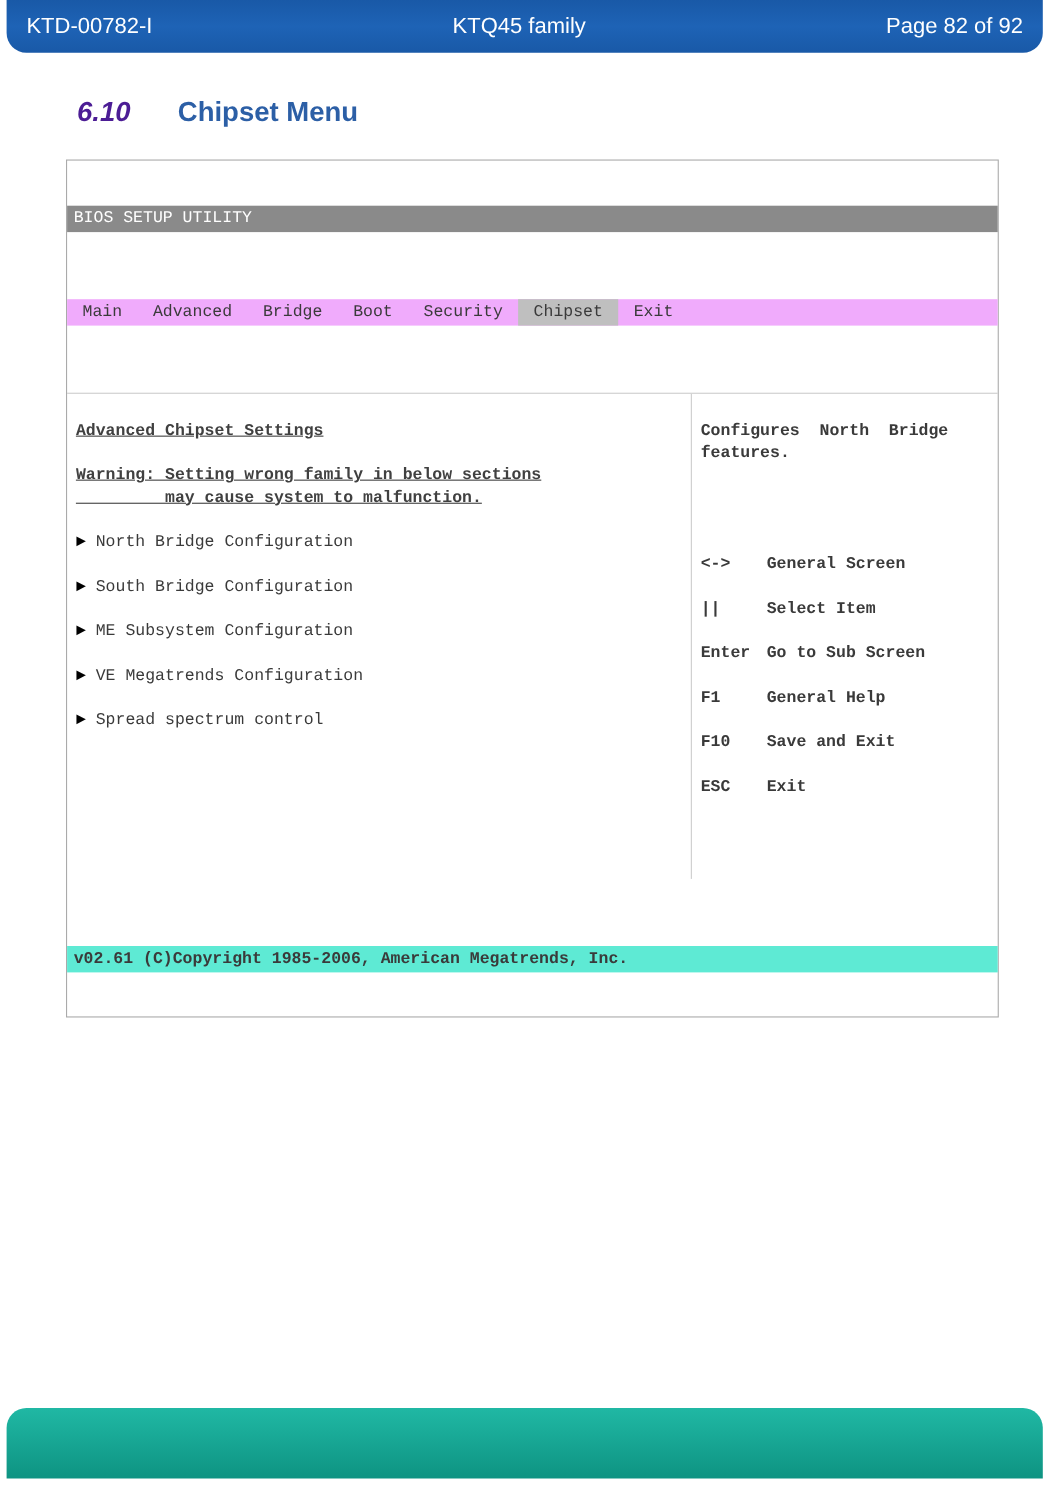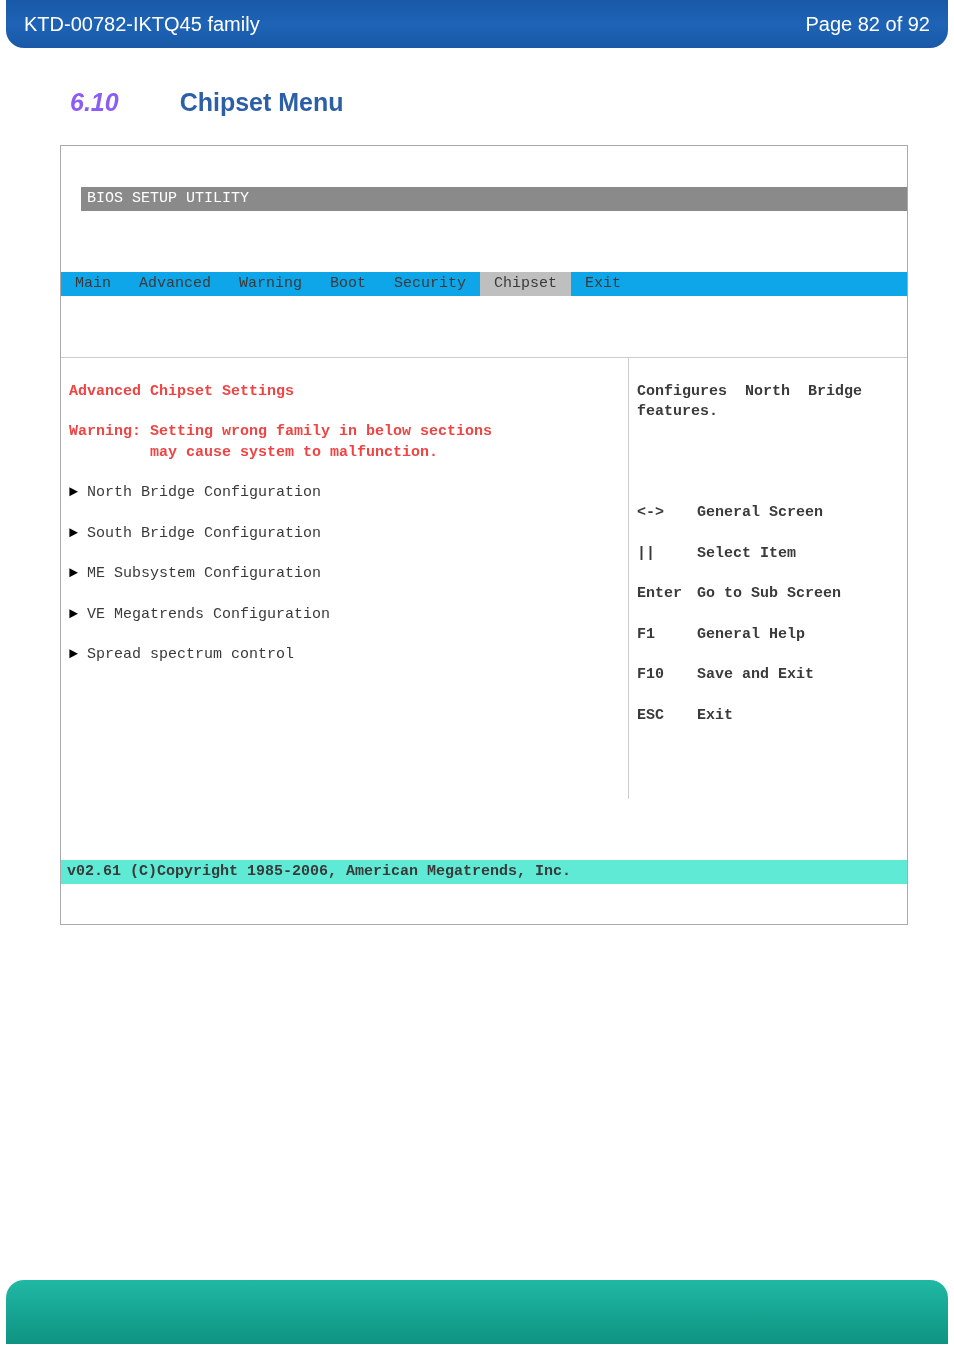--- a/index.html
+++ b/index.html
@@ -24,55 +24,54 @@
     border-radius: 0 0 18px 18px;
     margin: 0 6px;
     display: flex;
     align-items: center;
     color: #fff;
     font-size: 20px;
     padding: 0 18px;
     box-sizing: border-box;
   }
   .header-bar .h-left { flex: 0 0 auto; }
-  .header-bar .h-center { flex: 1 1 auto; }
+  .header-bar .h-center { flex: 1 1 auto; text-align: center; }
   .header-bar .h-right { flex: 0 0 auto; }
   .section-heading {
     margin: 40px 0 28px 70px;
     font-size: 25px;
   }
   .section-heading .num {
-    color: #8b5cf6;
+    color: #4c1d95;
     font-style: italic;
     font-weight: bold;
-    margin-right: 54px;
+    margin-right: 36px;
   }
   .section-heading .title {
     color: #2c5fa6;
     font-weight: bold;
   }
   .bios-box {
     margin: 0 46px 0 60px;
     border: 1px solid #aaa;
     font-family: "Courier New", Courier, monospace;
     font-size: 15px;
     line-height: 1.35;
     color: #3a3a3a;
     white-space: pre;
   }
   .bios-titlebar {
     background: #8a8a8a;
     color: #fff;
     padding: 2px 6px;
     font-weight: normal;
-    margin-left: 20px;
   }
   .bios-tabs {
     display: flex;
-    background: #0ea5e9;
+    background: #f0abfc;
     padding: 0;
   }
   .bios-tabs .tab {
     padding: 2px 14px;
     white-space: pre;
   }
   .bios-tabs .tab.sel {
     background: #bfbfbf;
   }
   .bios-body {
@@ -85,21 +84,21 @@
     border-right: 1px solid #ccc;
   }
   .bios-side {
     width: 278px;
     flex: 0 0 278px;
     padding: 4px 8px 12px 8px;
     box-sizing: border-box;
     font-weight: bold;
   }
   .bios-line-bold { font-weight: bold; }
-  .bios-black { color: #ef4444; }
+  .bios-black { color: #404040; text-decoration: underline; }
   .bios-footer {
     background: #5eead4;
     padding: 2px 6px;
     font-weight: bold;
   }
   .bottom-bar {
     margin: 0 6px 6px 6px;
     border-radius: 18px 18px 0 0;
     height: 64px;
     background: linear-gradient(to bottom, #20b8a4 0%, #0e9382 100%);
@@ -125,21 +124,21 @@
     <span class="num">6.10</span>
     <span class="title">Chipset Menu</span>
   </div>
 
   <div class="bios-box">
     <div class="bios-titlebar">BIOS SETUP UTILITY</div>
 
     <div class="bios-tabs">
       <span class="tab">Main</span>
       <span class="tab">Advanced</span>
-      <span class="tab">Warning</span>
+      <span class="tab">Bridge</span>
       <span class="tab">Boot</span>
       <span class="tab">Security</span>
       <span class="tab sel">Chipset</span>
       <span class="tab">Exit</span>
     </div>
 
     <div class="bios-body">
       <div class="bios-main">
 <span class="bios-line-bold bios-black">Advanced Chipset Settings</span>
 

